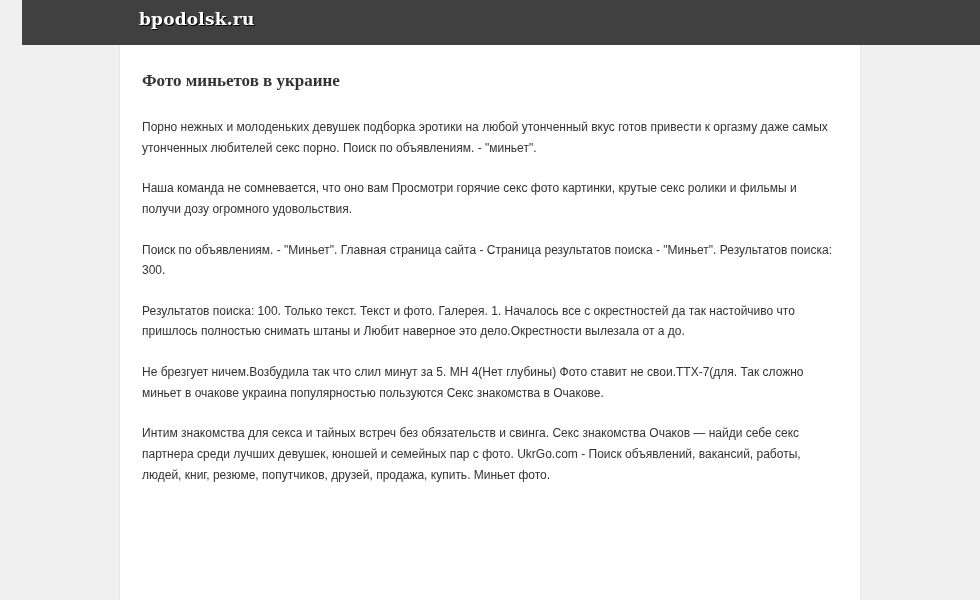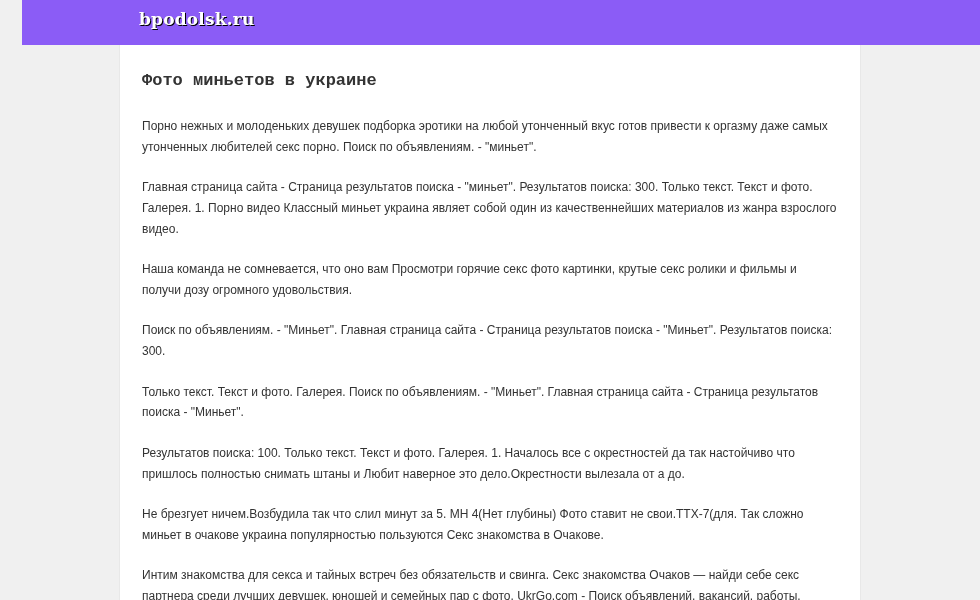--- a/index.html
+++ b/index.html
@@ -8,21 +8,21 @@
   }
   body {
     width: 980px;
     height: 600px;
     background: #f0f0f0;
     font-family: "Liberation Sans", sans-serif;
     overflow: hidden;
   }
   .topbar {
     height: 45px;
-    background: #8b5cf6;
+    background: #404040;
     position: relative;
     margin-left: 22px;
   }
   .topbar-inner {
     width: 740px;
     margin: 0 auto;
     height: 45px;
     position: relative;
   }
   .site-logo {
@@ -46,21 +46,21 @@
     box-sizing: border-box;
   }
   .content {
     padding: 26px 22px 20px 22px;
   }
   h1.article-title {
     font-size: 17px;
     font-weight: bold;
     color: #333333;
     margin: 0 0 26px 0;
-    font-family: Liberation Mono, monospace;
+    font-family: Liberation Serif, serif;
   }
   p.para {
     font-size: 12px;
     line-height: 1.72;
     color: #333333;
     margin: 0 0 20px 0;
     text-align: left;
   }
   p.para:last-child {
     margin-bottom: 0;
@@ -72,22 +72,20 @@
 <div class="topbar">
   <div class="topbar-inner">
     <div class="site-logo">bpodolsk.ru</div>
   </div>
 </div>
 
 <div class="page-wrap">
   <div class="content">
     <h1 class="article-title">Фото миньетов в украине</h1>
     <p class="para">Порно нежных и молоденьких девушек подборка эротики на любой утонченный вкус готов привести к оргазму даже самых утонченных любителей секс порно. Поиск по объявлениям. - "миньет".</p>
-    <p class="para">Главная страница сайта - Страница результатов поиска - "миньет". Результатов поиска: 300. Только текст. Текст и фото. Галерея. 1. Порно видео Классный миньет украина являет собой один из качественнейших материалов из жанра взрослого видео.</p>
     <p class="para">Наша команда не сомневается, что оно вам Просмотри горячие секс фото картинки, крутые секс ролики и фильмы и получи дозу огромного удовольствия.</p>
     <p class="para">Поиск по объявлениям. - "Миньет". Главная страница сайта - Страница результатов поиска - "Миньет". Результатов поиска: 300.</p>
-    <p class="para">Только текст. Текст и фото. Галерея. Поиск по объявлениям. - "Миньет". Главная страница сайта - Страница результатов поиска - "Миньет".</p>
     <p class="para">Результатов поиска: 100. Только текст. Текст и фото. Галерея. 1. Началось все с окрестностей да так настойчиво что пришлось полностью снимать штаны и Любит наверное это дело.Окрестности вылезала от а до.</p>
     <p class="para">Не брезгует ничем.Возбудила так что слил минут за 5. МН 4(Нет глубины) Фото ставит не свои.ТТХ-7(для. Так сложно миньет в очакове украина популярностью пользуются Секс знакомства в Очакове.</p>
     <p class="para">Интим знакомства для секса и тайных встреч без обязательств и свинга. Секс знакомства Очаков — найди себе секс партнера среди лучших девушек, юношей и семейных пар с фото. UkrGo.com - Поиск объявлений, вакансий, работы, людей, книг, резюме, попутчиков, друзей, продажа, купить. Миньет фото.</p>
 
   </div>
 </div>
 
 </body></html>

